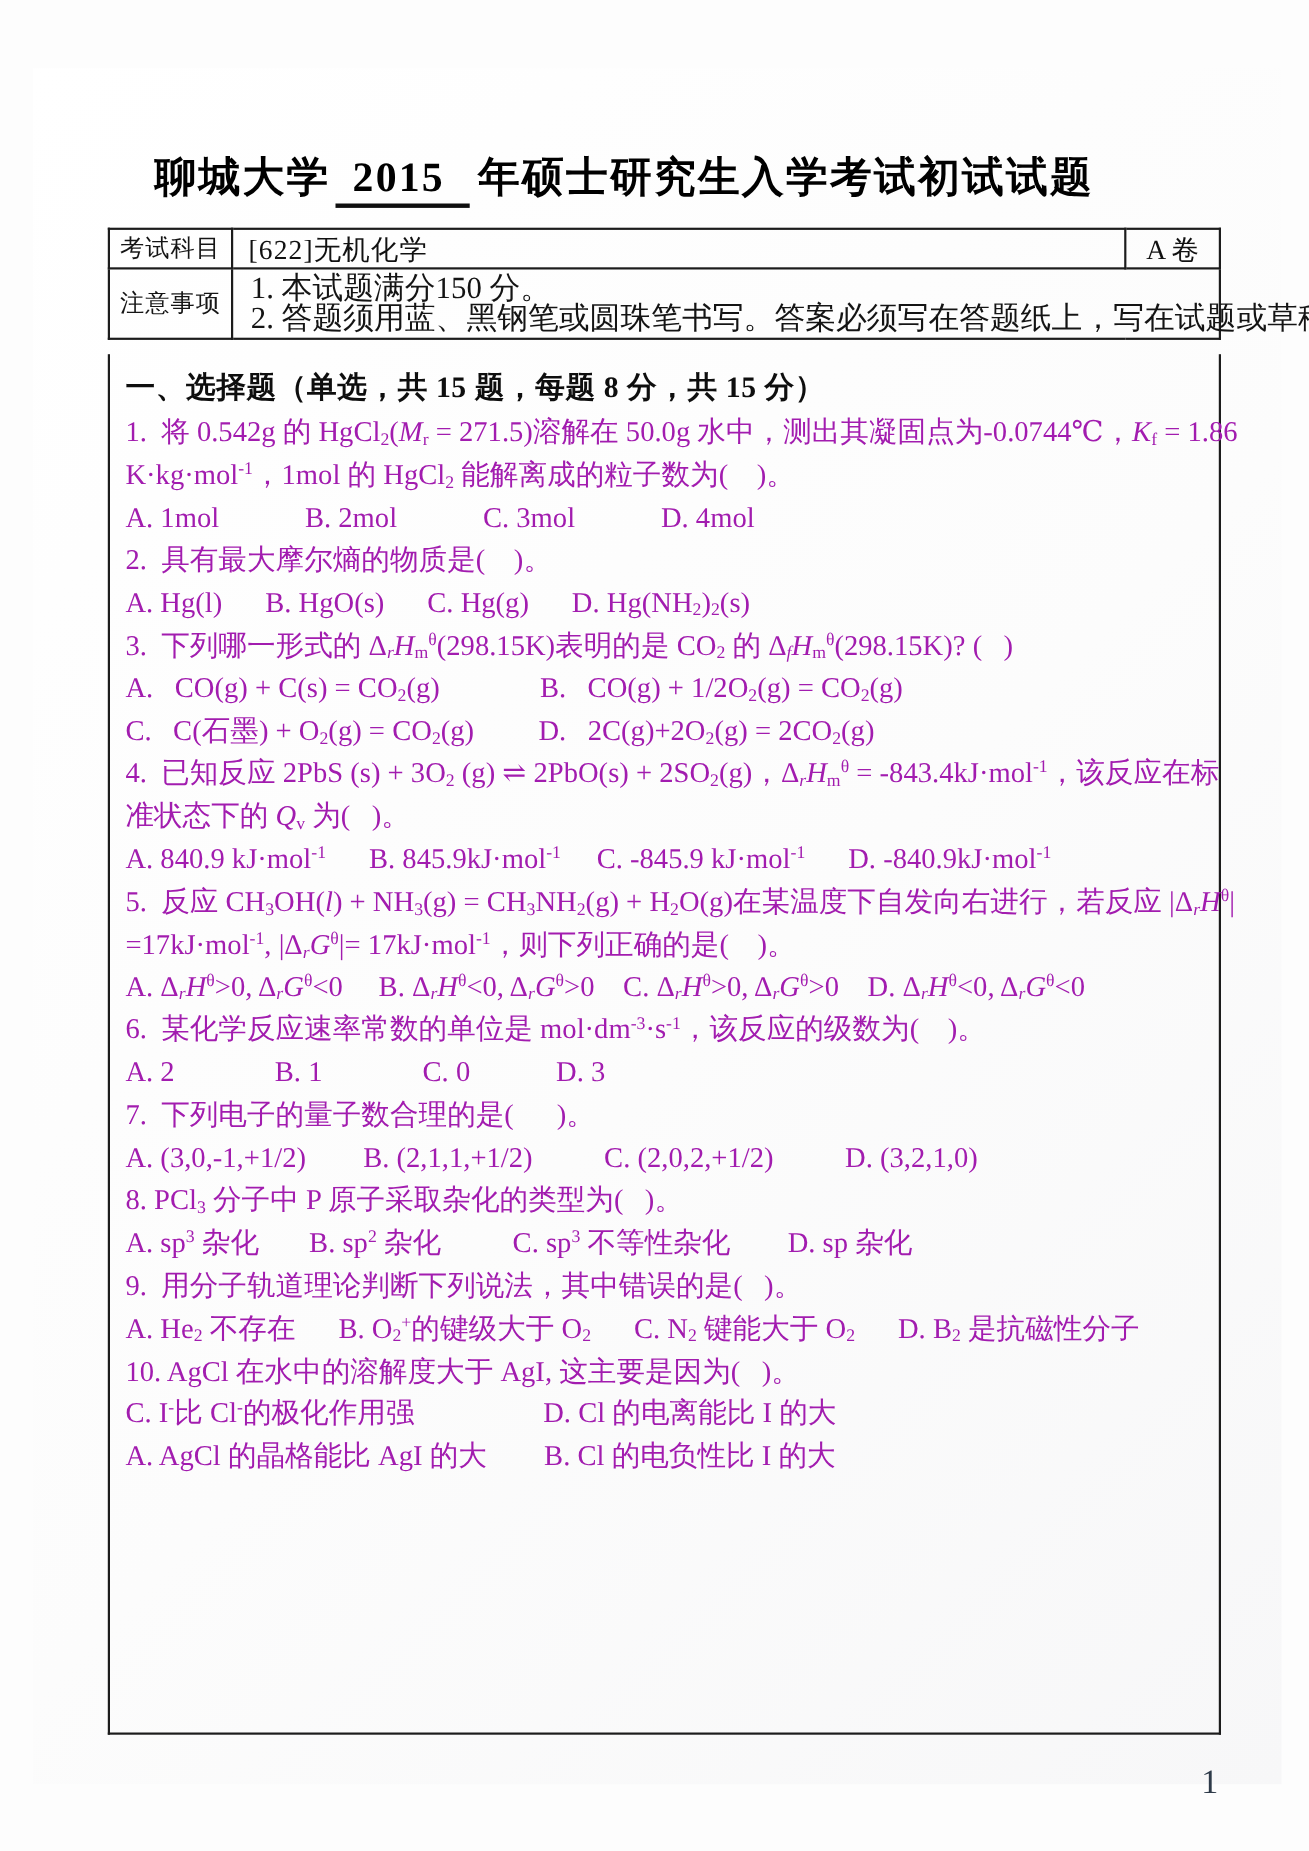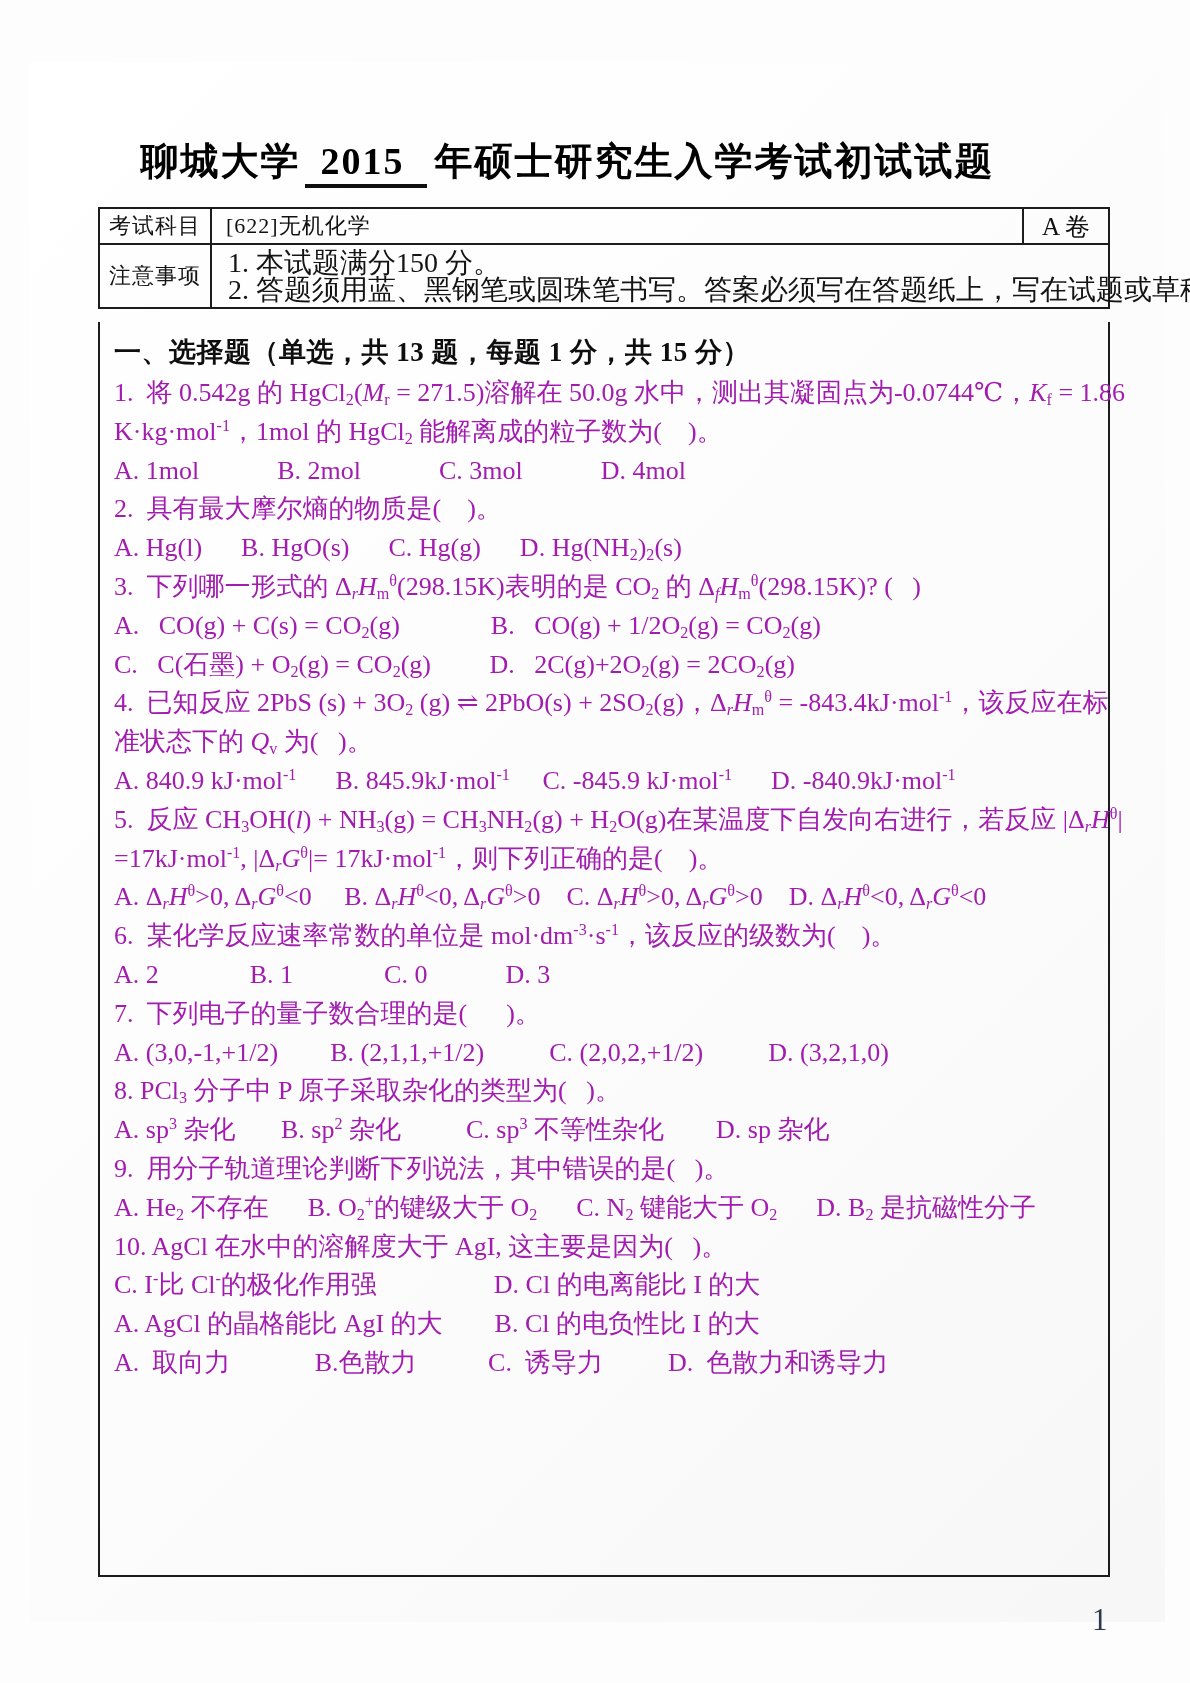--- a/index.html
+++ b/index.html
@@ -48,21 +48,21 @@
     vertical-align: middle;
   }
   .cell-label {
     width: 112px;
     text-align: center;
     font-size: 22px;
     letter-spacing: 1px;
     color: #151515;
   }
   .cell-subject {
-    font-size: 22px;
+    font-size: 25px;
     padding-left: 14px;
     letter-spacing: 1px;
   }
   .cell-version {
     width: 86px;
     text-align: center;
     font-size: 25px;
   }
   .row-subject td { height: 36px; }
   .row-notes td { height: 64px; }
@@ -126,21 +126,21 @@
     <td class="cell-label">注意事项</td>
     <td class="cell-notes" colspan="2">
       <div class="note-line">1. 本试题满分150 分。</div>
       <div class="note-line">2. 答题须用蓝、黑钢笔或圆珠笔书写。答案必须写在答题纸上，写在试题或草稿纸上无效。</div>
     </td>
   </tr>
 </tbody>
   </table>
 
 <div class="content-box">
-  <div class="section-heading">一、选择题（单选，共 13 题，每题 1 分，共 15 分）</div>
+  <div class="section-heading">一、选择题（单选，共 15 题，每题 8 分，共 15 分）</div>
   <div class="line">1.  将 0.542g 的 HgCl<sub>2</sub>(<em>M</em><sub>r</sub> = 271.5)溶解在 50.0g 水中，测出其凝固点为-0.0744℃，<em>K</em><sub>f</sub> = 1.86</div>
   <div class="line">K·kg·mol<sup>-1</sup>，1mol 的 HgCl<sub>2</sub> 能解离成的粒子数为(    )。</div>
   <div class="line">A. 1mol            B. 2mol            C. 3mol            D. 4mol</div>
   <div class="line">2.  具有最大摩尔熵的物质是(    )。</div>
   <div class="line">A. Hg(l)      B. HgO(s)      C. Hg(g)      D. Hg(NH<sub>2</sub>)<sub>2</sub>(s)</div>
   <div class="line">3.  下列哪一形式的 Δ<sub><em>r</em></sub><em>H</em><sub>m</sub><sup>θ</sup>(298.15K)表明的是 CO<sub>2</sub> 的 Δ<sub><em>f</em></sub><em>H</em><sub>m</sub><sup>θ</sup>(298.15K)? (   )</div>
   <div class="line">A.   CO(g) + C(s) = CO<sub>2</sub>(g)              B.   CO(g) + 1/2O<sub>2</sub>(g) = CO<sub>2</sub>(g)</div>
   <div class="line">C.   C(石墨) + O<sub>2</sub>(g) = CO<sub>2</sub>(g)         D.   2C(g)+2O<sub>2</sub>(g) = 2CO<sub>2</sub>(g)</div>
   <div class="line">4.  已知反应 2PbS (s) + 3O<sub>2</sub> (g) ⇌ 2PbO(s) + 2SO<sub>2</sub>(g)，Δ<sub><em>r</em></sub><em>H</em><sub>m</sub><sup>θ</sup> = -843.4kJ·mol<sup>-1</sup>，该反应在标</div>
   <div class="line">准状态下的 <em>Q</em><sub>v</sub> 为(   )。</div>
@@ -152,16 +152,15 @@
   <div class="line">A. 2              B. 1              C. 0            D. 3</div>
   <div class="line">7.  下列电子的量子数合理的是(      )。</div>
   <div class="line">A. (3,0,-1,+1/2)        B. (2,1,1,+1/2)          C. (2,0,2,+1/2)          D. (3,2,1,0)</div>
   <div class="line">8. PCl<sub>3</sub> 分子中 P 原子采取杂化的类型为(   )。</div>
   <div class="line">A. sp<sup>3</sup> 杂化       B. sp<sup>2</sup> 杂化          C. sp<sup>3</sup> 不等性杂化        D. sp 杂化</div>
   <div class="line">9.  用分子轨道理论判断下列说法，其中错误的是(   )。</div>
   <div class="line">A. He<sub>2</sub> 不存在      B. O<sub>2</sub><sup>+</sup>的键级大于 O<sub>2</sub>      C. N<sub>2</sub> 键能大于 O<sub>2</sub>      D. B<sub>2</sub> 是抗磁性分子</div>
   <div class="line">10. AgCl 在水中的溶解度大于 AgI, 这主要是因为(   )。</div>
   <div class="line">C. I<sup>-</sup>比 Cl<sup>-</sup>的极化作用强                  D. Cl 的电离能比 I 的大</div>
   <div class="line">A. AgCl 的晶格能比 AgI 的大        B. Cl 的电负性比 I 的大</div>
-  <div class="line">A.  取向力             B.色散力           C.  诱导力          D.  色散力和诱导力</div>
 </div>
 
 <div class="page-number">1</div>
 
 </body></html>

